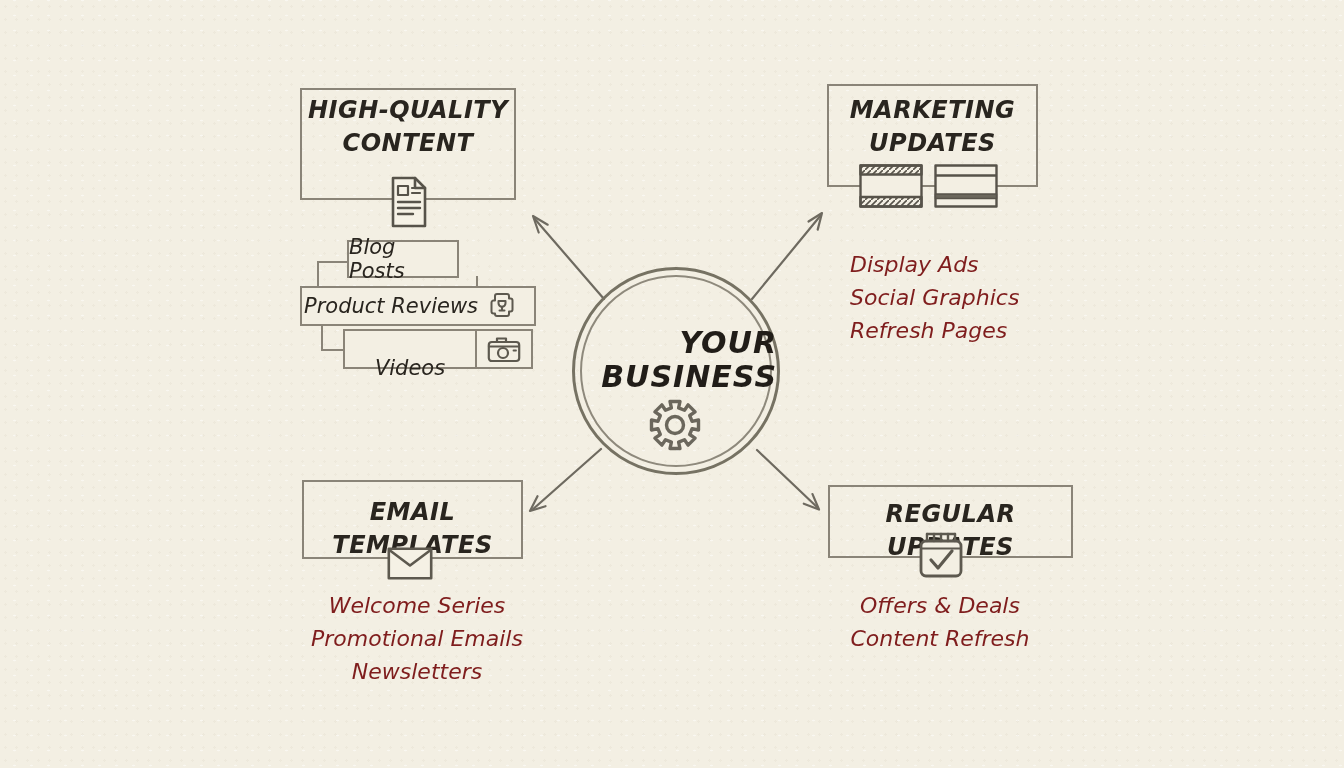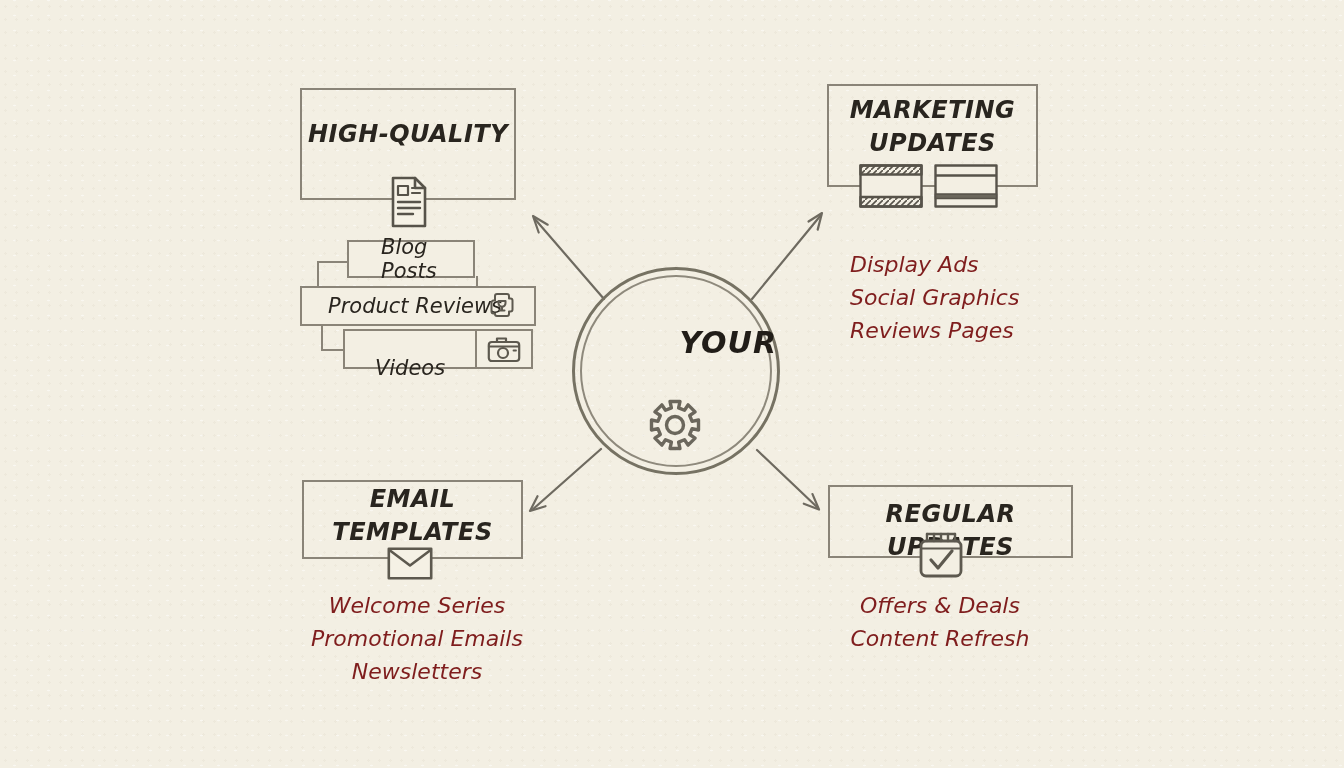--- a/index.html
+++ b/index.html
@@ -82,42 +82,43 @@
       <polyline points="537.5,496.2 530,511 545.5,506.2"></polyline>
     </g>
     <g>
       <line x1="757" y1="450" x2="818" y2="508"></line>
       <polyline points="803.8,503.7 819,509.5 812.5,494.1"></polyline>
     </g>
   </g>
 </svg>
 
 <div class="node-box" style="left:300px;top:88px;width:216px;height:112px;">
-  <div class="heading" style="margin-top:28px;">
+  <div class="heading" style="margin-top:4px;">
     <div>HIGH-QUALITY</div>
+    <div>CONTENT</div>
   </div>
 </div>
 <svg class="icon-svg" style="left:386px;top:176px;" width="44" height="52" viewBox="0 0 44 52">
   <g stroke="#57534a" stroke-width="2.6" stroke-linejoin="round" stroke-linecap="round">
     <path d="M7,2 H29 L39,12 V50 H7 Z" fill="#f6f2e6"></path>
     <path d="M29,2 V12 H39" fill="none"></path>
     <rect x="12" y="10" width="10" height="9" fill="none" stroke-width="2.2"></rect>
     <path d="M26,12 H34 M26,17 H34" stroke-width="2.2"></path>
     <path d="M12,26 H34 M12,32 H34 M12,38 H27" stroke-width="2.4"></path>
   </g>
 </svg>
 
 <div class="connector" style="left:317px;top:261px;width:30px;height:26px;border-left:2px solid var(--border);border-top:2px solid var(--border);"></div>
 <div class="connector" style="left:476px;top:276px;width:2px;height:11px;border-left:2px solid var(--border);"></div>
 <div class="connector" style="left:321px;top:324px;width:23px;height:25px;border-left:2px solid var(--border);border-bottom:2px solid var(--border);"></div>
 
-<div class="stack-box" style="left:347px;top:240px;width:128px;height:38px;padding-left:32px;">
+<div class="stack-box" style="left:347px;top:240px;width:112px;height:38px;">
   <span>Blog Posts</span>
 </div>
-<div class="stack-box" style="left:300px;top:286px;width:236px;height:40px;justify-content:flex-start;padding-left:26px;">
+<div class="stack-box" style="left:300px;top:286px;width:236px;height:40px;justify-content:flex-start;padding-left:2px;">
   <span>Product Reviews</span>
 </div>
 <svg class="icon-svg" style="left:488px;top:291px;" width="28" height="30" viewBox="0 0 28 30">
   <g stroke="#5d594f" stroke-width="2" fill="none" stroke-linejoin="round" stroke-linecap="round">
     <path d="M9,3 h10 a2,2 0 0 1 2,2 v2.5 h1.5 a2,2 0 0 1 2,2 v9 a2,2 0 0 1 -2,2 H21 v2.5 a2,2 0 0 1 -2,2 H9 a2,2 0 0 1 -2,-2 V22.5 H5.5 a2,2 0 0 1 -2,-2 v-9 a2,2 0 0 1 2,-2 H7 V5 a2,2 0 0 1 2,-2 z"></path>
     <path d="M10.5,10 h7 v2.2 a3.5,3.5 0 0 1 -7,0 z"></path>
     <path d="M14,16 v3.5 M11.5,19.5 h5"></path>
   </g>
 </svg>
 <div class="stack-box" style="left:343px;top:329px;width:190px;height:40px;">
@@ -156,38 +157,39 @@
     <g>
       <rect x="76.5" y="1.5" width="61" height="41" fill="#f3efe3"></rect>
       <path d="M76.5,11.5 H137.5" fill="none"></path>
       <rect x="76.5" y="30" width="61" height="4.5" fill="#6b675c" stroke-width="1.6"></rect>
     </g>
   </g>
 </svg>
 <div class="list" style="left:850px;top:248px;width:210px;">
   <div>Display Ads</div>
   <div>Social Graphics</div>
-  <div>Reviews Pages</div>
+  <div>Refresh Pages</div>
 </div>
 
 <div class="circle-outer">
   <div class="circle-inner"></div>
   <div class="circle-title">
     <div>YOUR</div>
+    <div>BUSINESS</div>
   </div>
 </div>
 <svg class="icon-svg" style="left:649px;top:399px;" width="52" height="52" viewBox="0 0 52 52">
   <g stroke="#6b675c" stroke-width="3.4" fill="none" stroke-linejoin="round">
     <path d="M43.1,22.4 L49.5,21 L49.5,31 L43.1,29.6 L40.7,35.5 L46.1,39.1 L39.1,46.1 L35.5,40.7 L29.6,43.1 L31,49.5 L21,49.5 L22.4,43.1 L16.5,40.7 L12.9,46.1 L5.9,39.1 L11.3,35.5 L8.9,29.6 L2.5,31 L2.5,21 L8.9,22.4 L11.3,16.5 L5.9,12.9 L12.9,5.9 L16.5,11.3 L22.4,8.9 L21,2.5 L31,2.5 L29.6,8.9 L35.5,11.3 L39.1,5.9 L46.1,12.9 L40.7,16.5 Z"></path>
     <circle cx="26" cy="26" r="8.5"></circle>
   </g>
 </svg>
 
 <div class="node-box" style="left:302px;top:480px;width:221px;height:79px;">
-  <div class="heading" style="margin-top:1px;">
+  <div class="heading" style="margin-top:14px;">
     <div>EMAIL</div>
     <div>TEMPLATES</div>
   </div>
 </div>
 <svg class="icon-svg" style="left:387px;top:547px;" width="46" height="33" viewBox="0 0 46 33">
   <g stroke="#5d594f" stroke-width="2.6" stroke-linejoin="round" stroke-linecap="round">
     <rect x="1.8" y="1.8" width="42.4" height="29.4" fill="#f5f1e5"></rect>
     <path d="M3,3.5 L23,18.5 L43,3.5" fill="none"></path>
   </g>
 </svg>

